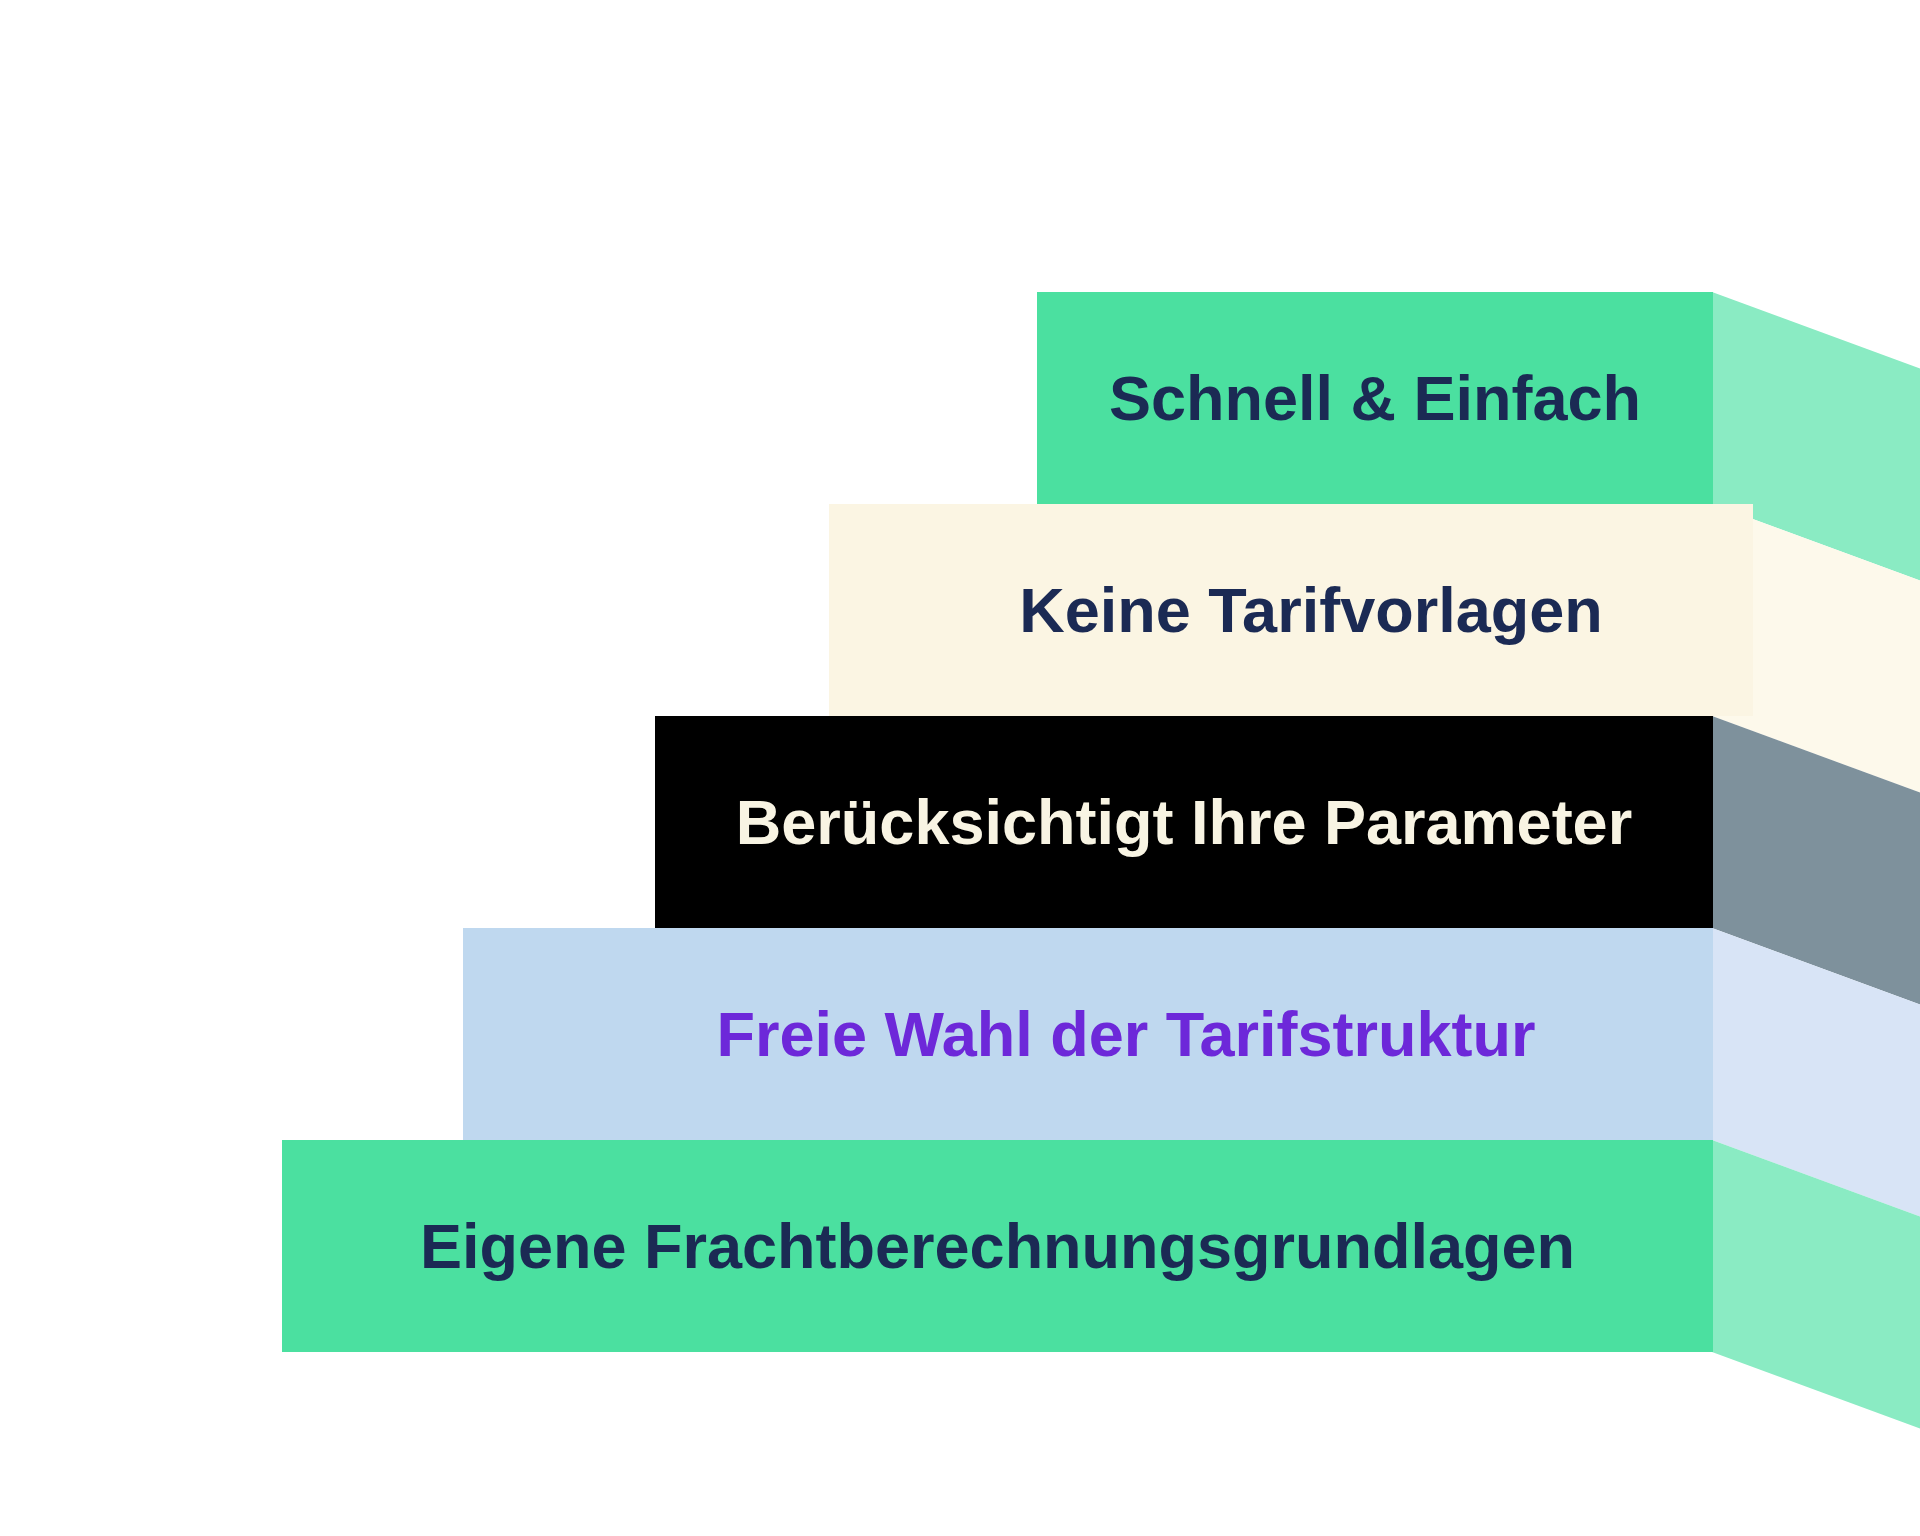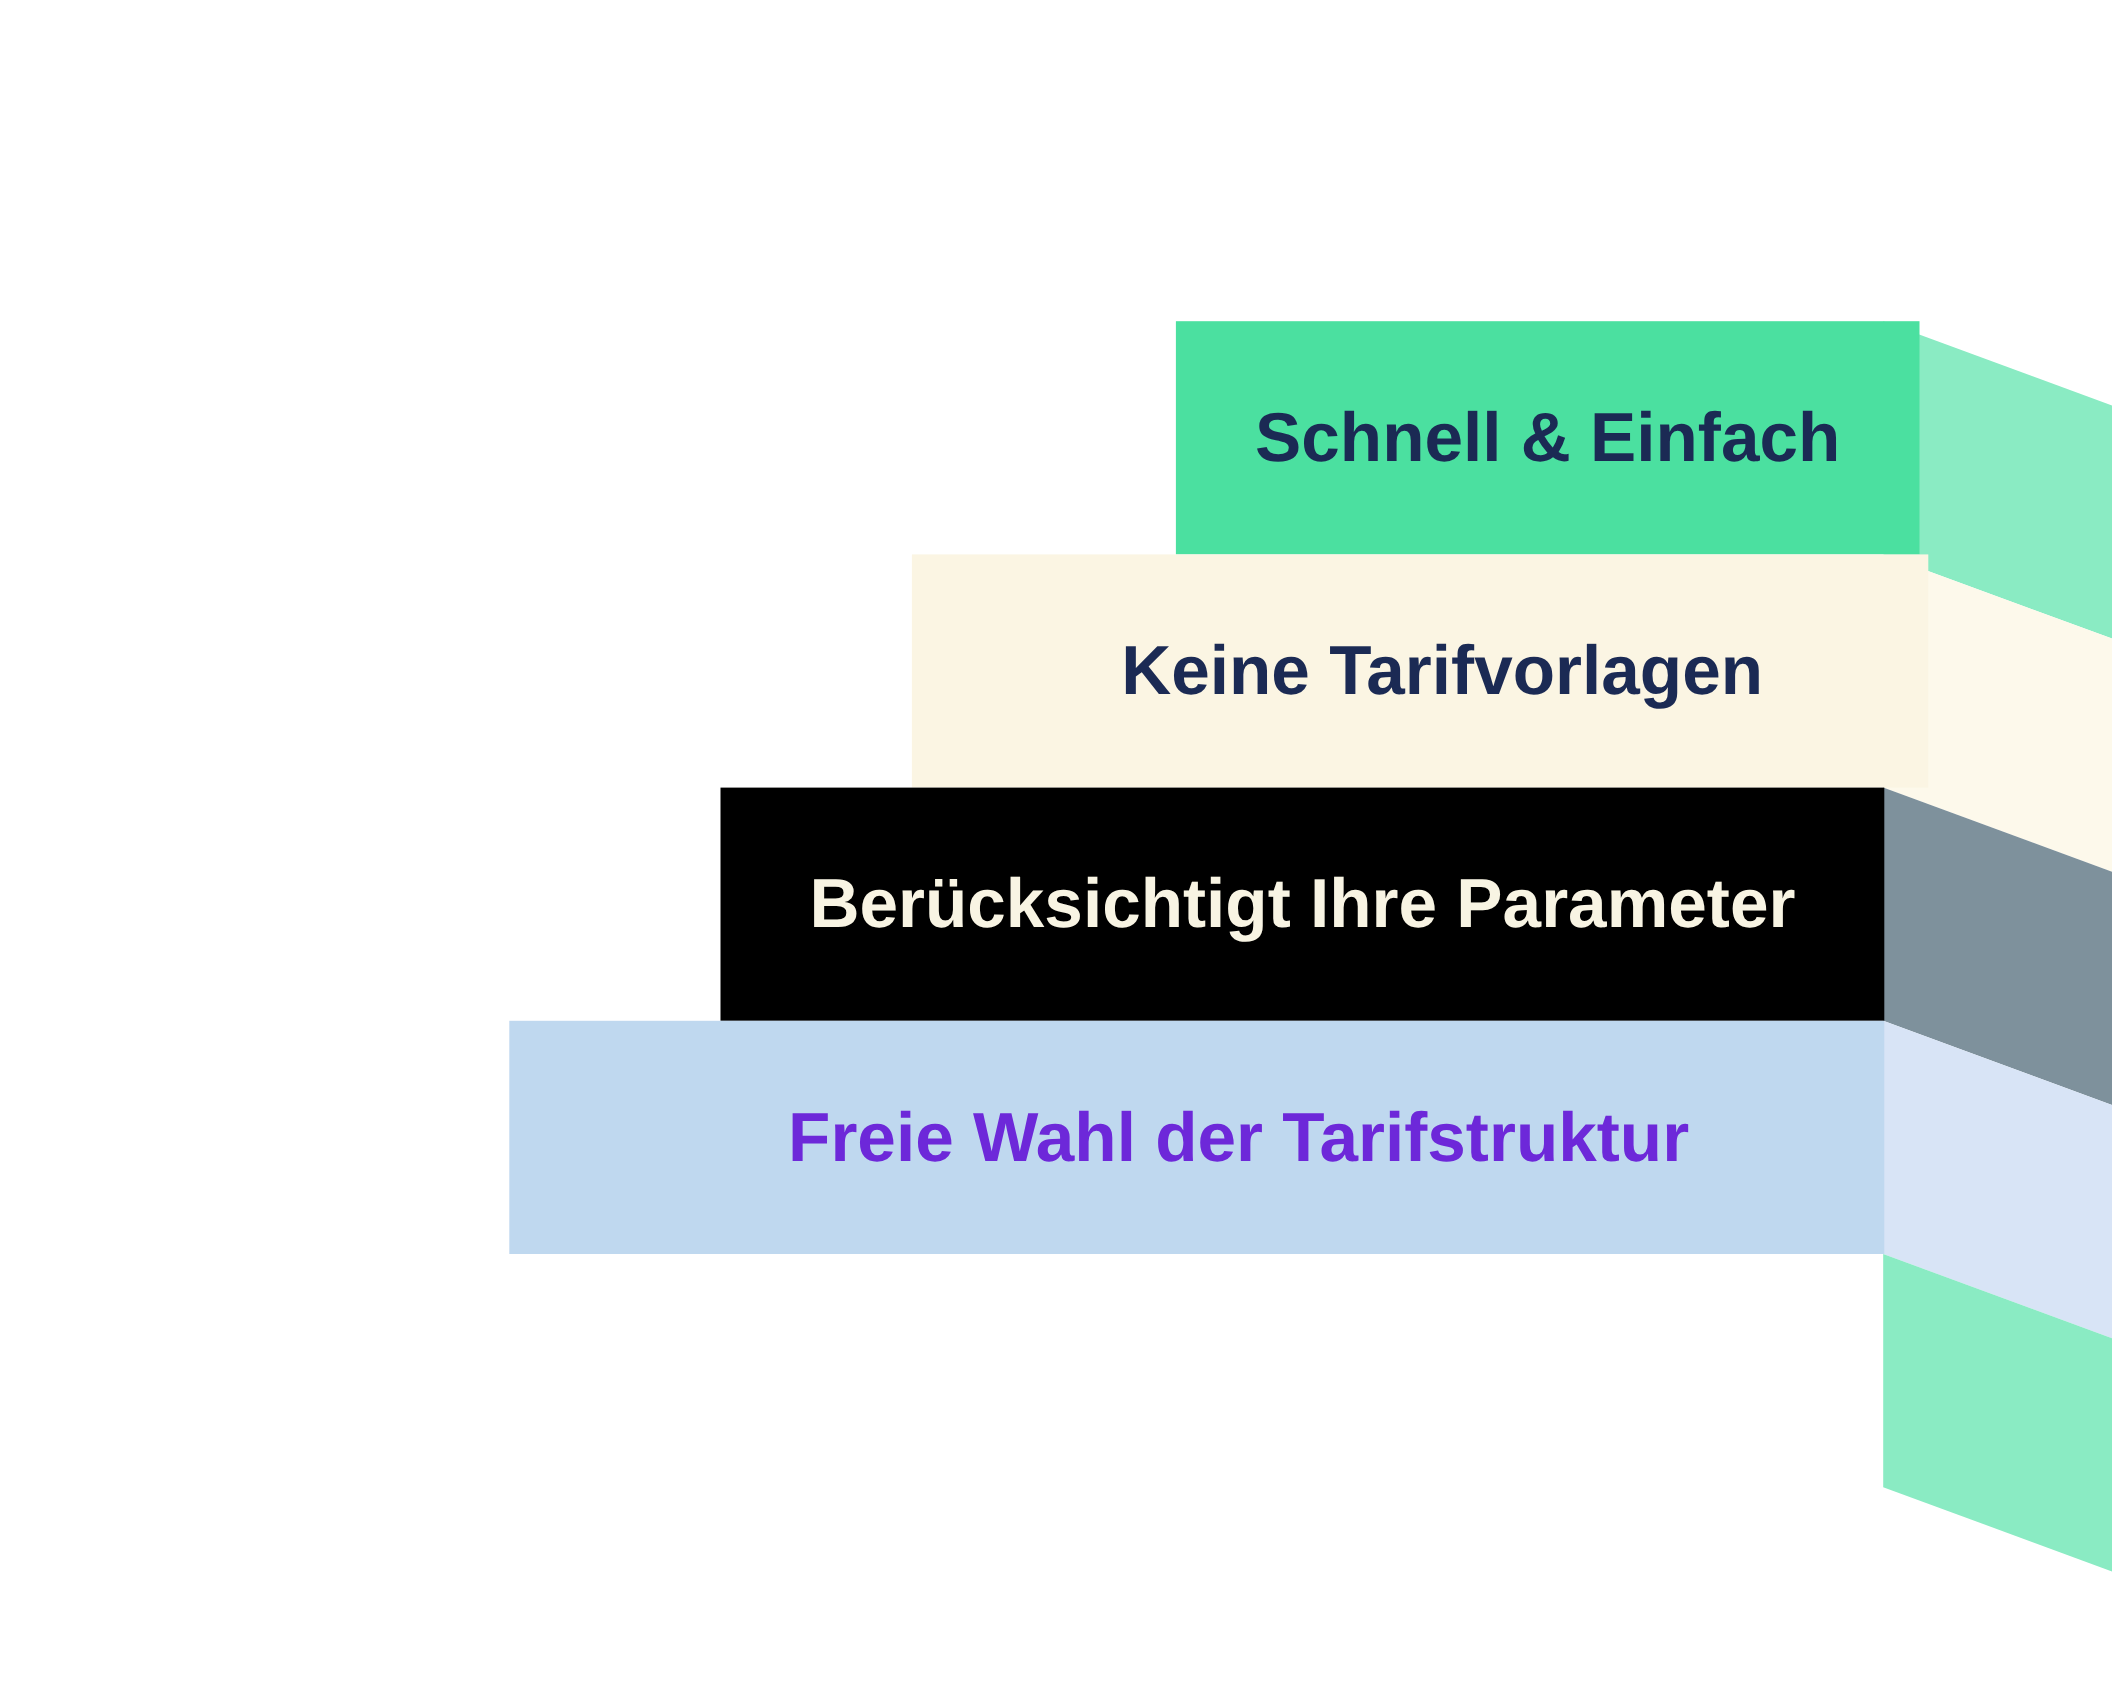--- a/index.html
+++ b/index.html
@@ -39,29 +39,32 @@
   
   .bar-face[data-index="3"] .bar-label {
     margin-left: 76px;
   }
 </style>
 </head>
 <body>
 
 <div class="canvas" id="diagram-canvas" style="width: 1920px; height: 1536px; background: rgb(255, 255, 255);">
     <div class="bar-side" style="left: 1712px; top: 292px; width: 209px; height: 212px; transform: skewY(20.2deg); background: rgb(138, 235, 195);"></div>
-    <div class="bar-face" data-index="0" style="left: 1037px; top: 292px; width: 676px; height: 212px; background: rgb(75, 224, 160); margin-left: 32px;">
+    <div class="bar-face" data-index="0" style="left: 1037px; top: 292px; width: 676px; height: 212px; background: rgb(75, 224, 160);">
       <span class="bar-label" style="color: rgb(27, 42, 84);">Schnell &amp; Einfach</span>
     </div>
     <div class="bar-side" style="left: 1712px; top: 504px; width: 209px; height: 212px; transform: skewY(20.2deg); background: rgb(253, 249, 235);"></div>
     <div class="bar-face" data-index="1" style="left: 829px; top: 504px; width: 884px; height: 212px; background: rgb(251, 245, 227); padding-left: 40px;">
       <span class="bar-label" style="color: rgb(27, 42, 84);">Keine Tarifvorlagen</span>
     </div>
     <div class="bar-side" style="left: 1712px; top: 716px; width: 209px; height: 212px; transform: skewY(20.2deg); background: rgb(126, 145, 156);"></div>
     <div class="bar-face" data-index="2" style="left: 655px; top: 716px; width: 1058px; height: 212px; background: #000000;">
       <span class="bar-label" style="color: rgb(248, 244, 227);">Berücksichtigt Ihre Parameter</span>
     </div>
     <div class="bar-side" style="left: 1712px; top: 928px; width: 209px; height: 212px; transform: skewY(20.2deg); background: rgb(216, 228, 246);"></div>
     <div class="bar-face" data-index="3" style="left: 463px; top: 928px; width: 1250px; height: 212px; background: rgb(191, 216, 239);">
       <span class="bar-label" style="color: #6d28d9;">Freie Wahl der Tarifstruktur</span>
     </div>
     <div class="bar-side" style="left: 1712px; top: 1140px; width: 209px; height: 212px; transform: skewY(20.2deg); background: rgb(138, 235, 195);"></div>
+    <div class="bar-face" data-index="4" style="left: 282px; top: 1140px; width: 1431px; height: 212px; background: rgb(75, 224, 160);">
+      <span class="bar-label" style="color: rgb(27, 42, 84);">Eigene Frachtberechnungsgrundlagen</span>
+    </div>
   </div>
 
 </body></html>

